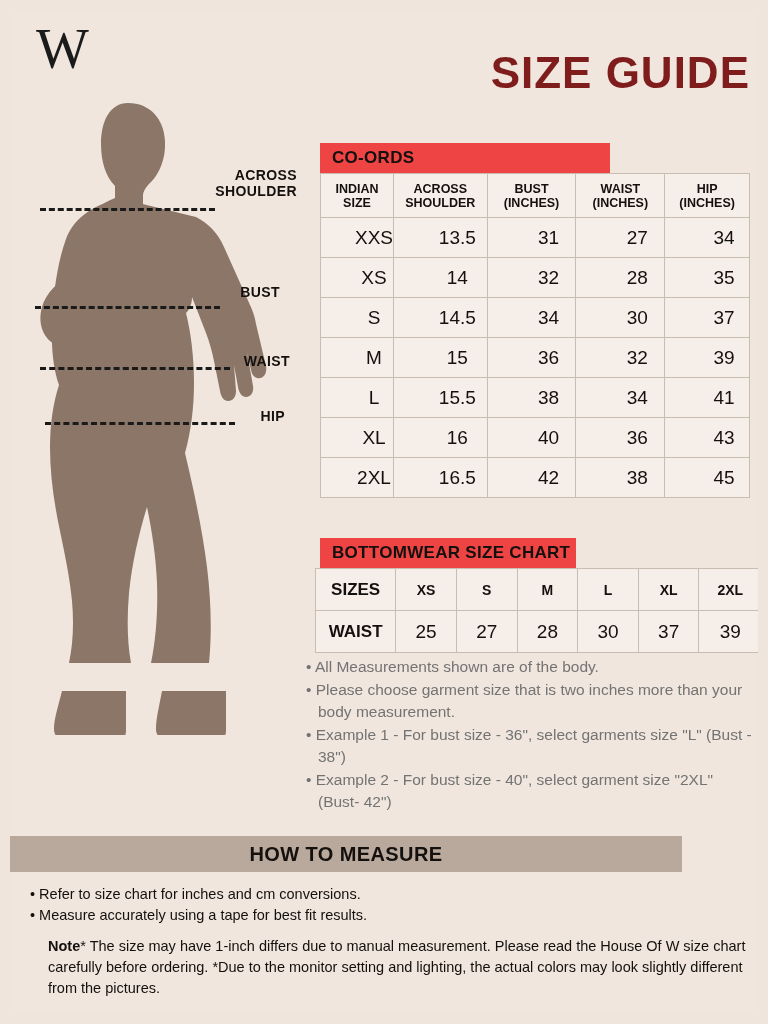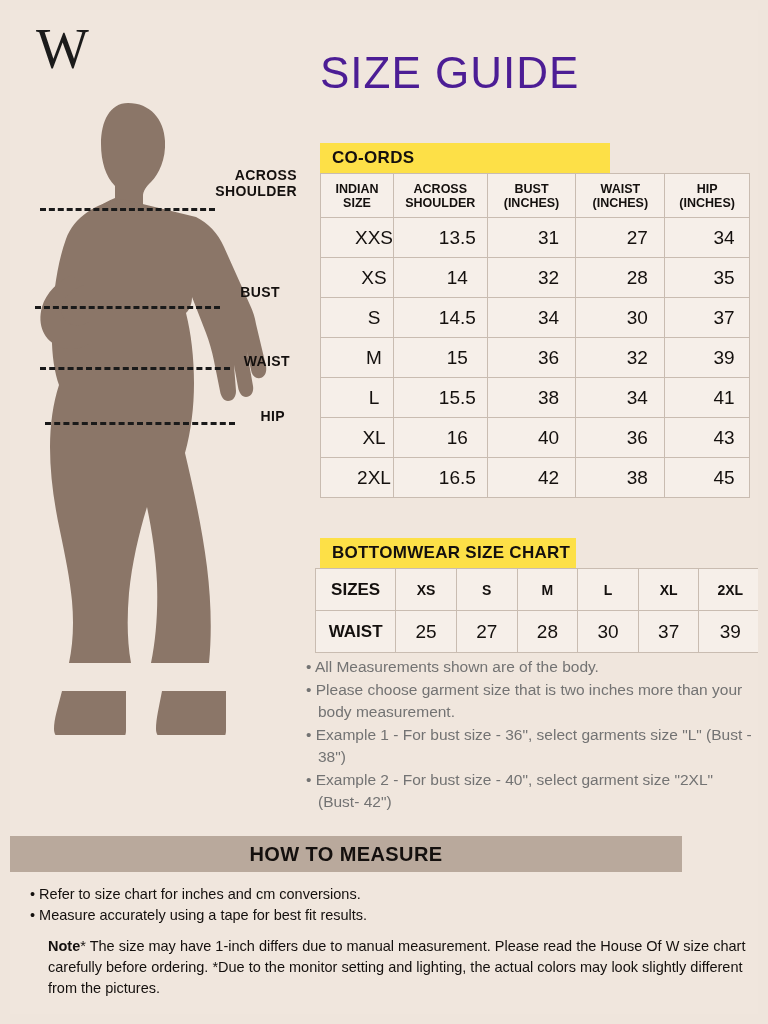--- a/index.html
+++ b/index.html
@@ -32,25 +32,25 @@
     text-align: center;
     font-weight: 400;
   }
 
   
   #title {
     position: absolute;
     left: 320px;
     top: 48px;
     width: 430px;
-    text-align: left;
+    text-align: right;
     font-size: 44px;
-    font-weight: normal;
+    font-weight: bold;
     letter-spacing: 1px;
-    color: #4c1d95;
+    color: #7f1d1d;
   }
 
   
   #figure {
     position: absolute;
     left: 10px;
     top: 95px;
     width: 300px;
     height: 640px;
   }
@@ -67,21 +67,21 @@
     font-weight: bold;
     color: #14100e;
     letter-spacing: .4px;
     line-height: 16px;
     text-align: right;
   }
 
   
   .tbl-head {
     position: absolute;
-    background: #fde047;
+    background: #ef4444;
     color: #14100e;
     font-size: 17px;
     font-weight: bold;
     display: flex;
     align-items: center;
     padding-left: 12px;
     letter-spacing: .3px;
   }
   table {
     border-collapse: collapse;

